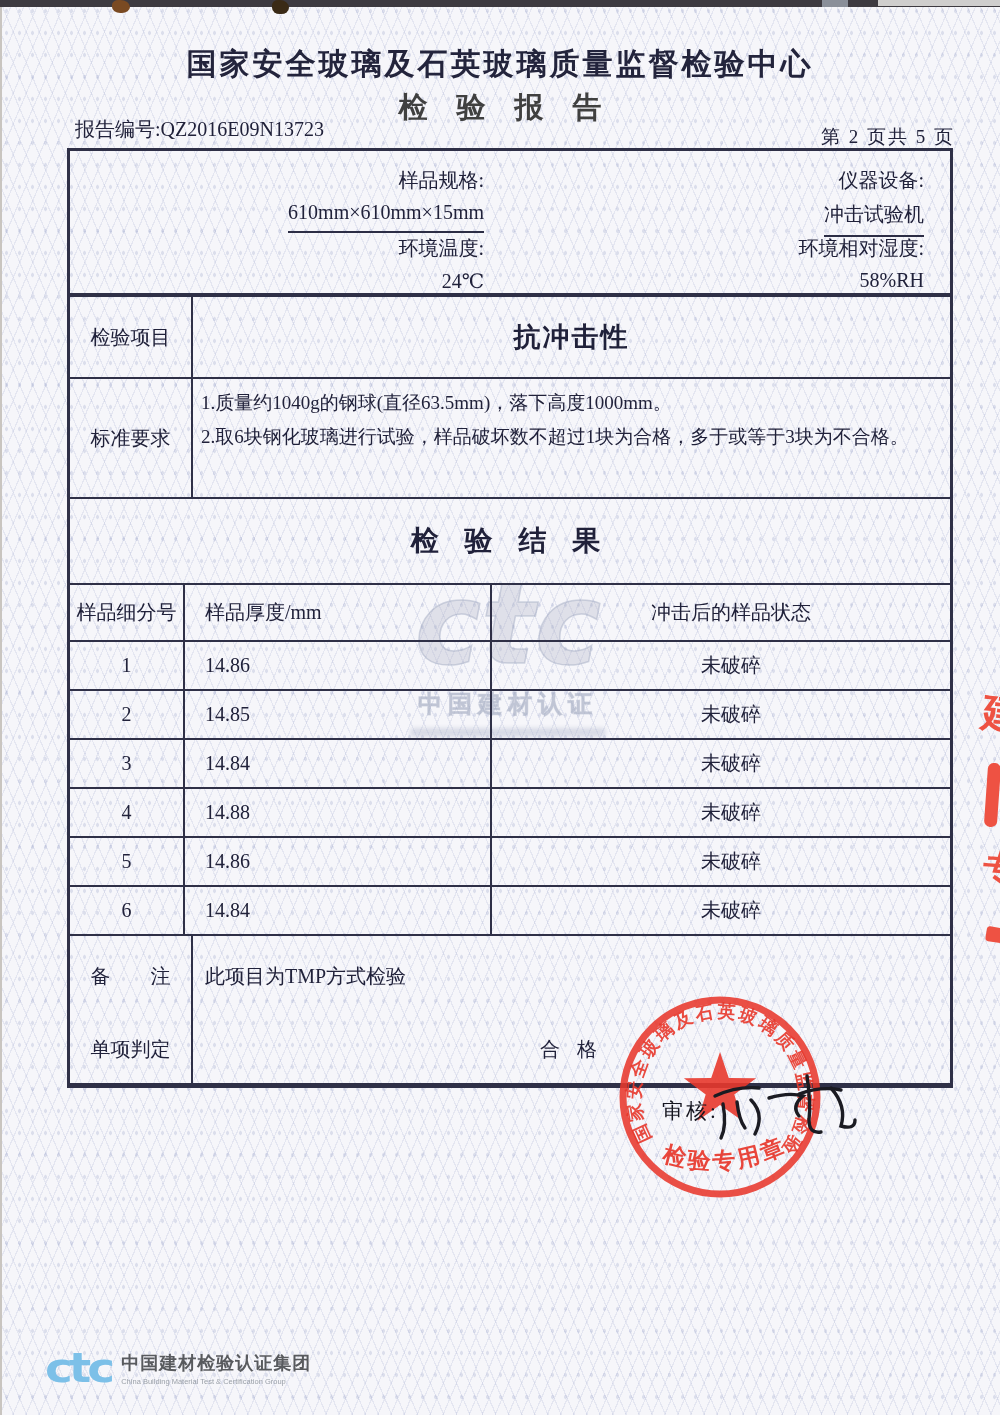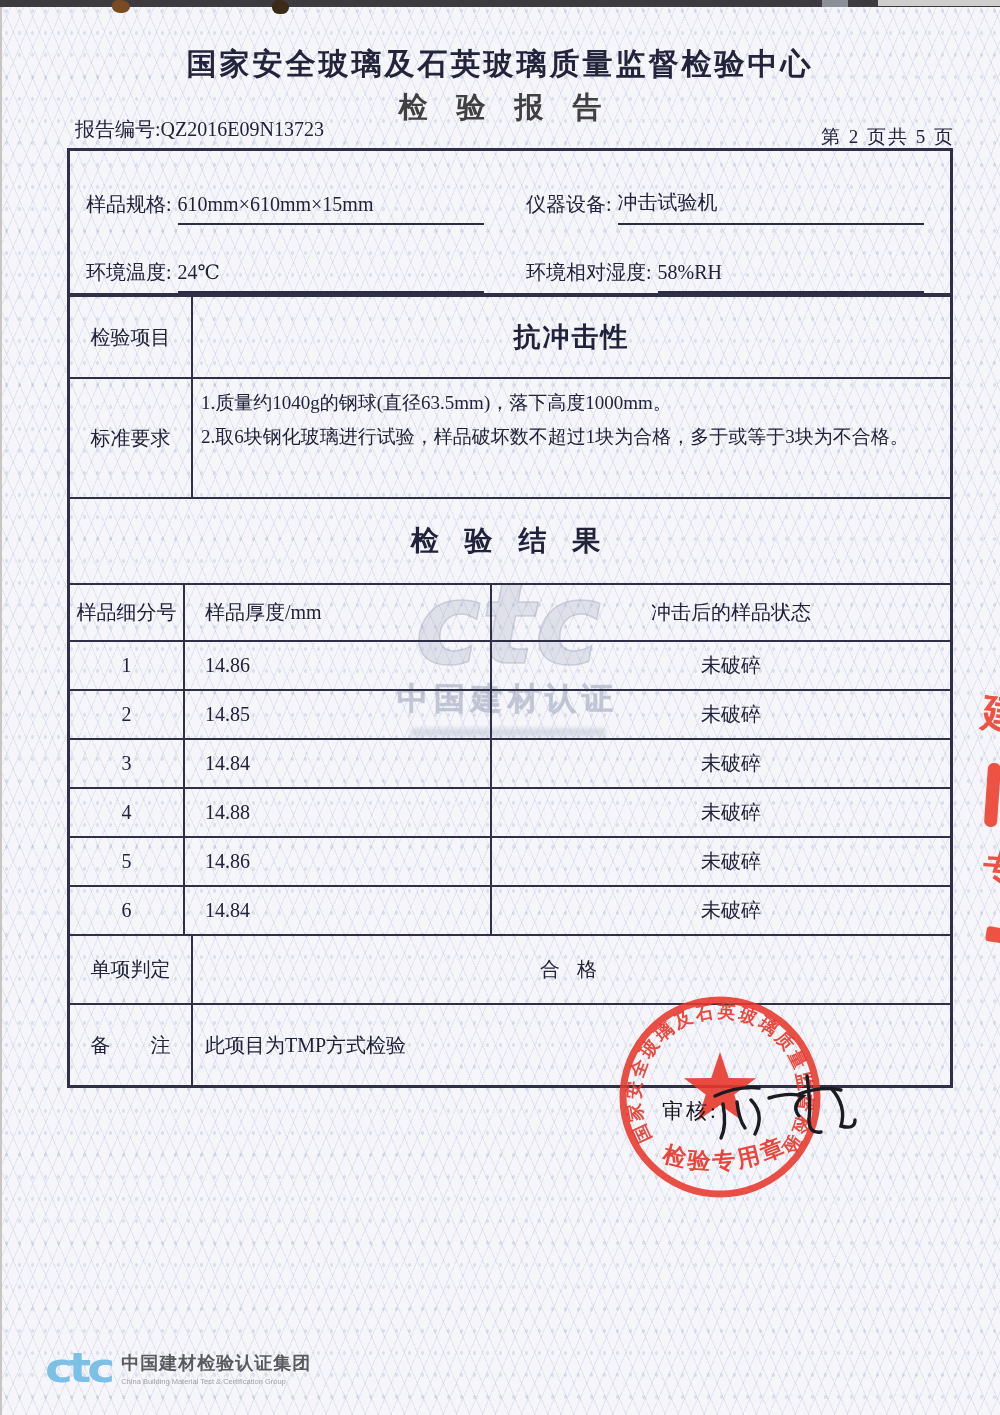--- a/index.html
+++ b/index.html
@@ -31,33 +31,33 @@
     font-family:"Liberation Sans","DejaVu Sans",sans-serif;
     font-size:29px;font-weight:bold;color:#404040;}
   .report-no{position:absolute;left:75px;top:116px;font-size:20px;}
   .page-info{position:absolute;right:45px;top:124px;font-size:19px;letter-spacing:2px;}
 
   
   .watermark{position:absolute;left:388px;top:572px;width:240px;text-align:center;z-index:0;}
   .wm-ctc{font-family:"DejaVu Sans",sans-serif;font-style:italic;font-weight:bold;
     font-size:112px;line-height:104px;color:rgba(178,183,200,.34);
     -webkit-text-stroke:1.5px rgba(160,168,192,.45);}
-  .wm-cn{font-size:31px;letter-spacing:6px;font-weight:bold;color:rgba(172,178,198,.50);
-    -webkit-text-stroke:1px rgba(160,168,192,.35);margin-top:2px;white-space:nowrap;font-family:Liberation Serif, serif;}
+  .wm-cn{font-size:24px;letter-spacing:6px;font-weight:bold;color:rgba(172,178,198,.50);
+    -webkit-text-stroke:1px rgba(160,168,192,.35);margin-top:12px;white-space:nowrap;font-family:Liberation Serif, serif;}
   .wm-blur{width:196px;height:9px;margin:8px auto 0;background:rgba(168,175,200,.38);
     filter:blur(2px);border-radius:4px;}
 
   
   .doc-table{position:absolute;left:67px;top:148px;width:886px;box-sizing:border-box;
     border:3px solid #2f3047;z-index:1;font-size:20px;}
   .sec1{height:142px;border-bottom:4px solid #2f3047;overflow:hidden;}
   .info-row{display:flex;}
   .info-row.r1{margin-top:16px;}
   .info-row.r2{margin-top:10px;}
-  .info-cell{width:50%;display:flex;align-items:flex-end;height:58px;box-sizing:border-box;padding:0 26px 0 16px;}
+  .info-cell{width:50%;display:flex;align-items:flex-end;height:58px;box-sizing:border-box;padding:0 26px 0 16px;flex-direction:column;}
   .info-label{padding-bottom:7px;white-space:nowrap;}
   .info-val{flex:1;text-align:left;border-bottom:2px solid #2c2d45;padding-bottom:7px;margin-left:6px;}
 
   .two-cell{display:flex;border-bottom:2px solid #2f3047;}
   .lcell{width:121px;border-right:2px solid #2f3047;display:flex;align-items:center;justify-content:center;flex:none;}
   .rcell{flex:1;display:flex;align-items:center;justify-content:center;}
   .sec-item{height:80px;}
   .sec-item .rcell{font-family:"Liberation Sans","DejaVu Sans",sans-serif;font-size:27px;font-weight:bold;letter-spacing:2px;}
   .sec-standard{height:118px;}
   .sec-standard .rcell{display:block;padding:7px 8px 0 8px;font-size:19px;line-height:34px;}
@@ -188,28 +188,28 @@
       <div class="rc2">14.86</div>
       <div class="rc3">未破碎</div>
     </div>
     <div class="rrow rdata">
       <div class="rc1">6</div>
       <div class="rc2">14.84</div>
       <div class="rc3">未破碎</div>
     </div>
   </div>
 
+  <div class="two-cell remark">
+    <div class="lcell">备　　注</div>
+    <div class="rcell">此项目为TMP方式检验</div>
+  </div>
+
   <div class="two-cell verdict">
     <div class="lcell">单项判定</div>
     <div class="rcell">合 格</div>
-  </div>
-
-  <div class="two-cell remark">
-    <div class="lcell">备　　注</div>
-    <div class="rcell">此项目为TMP方式检验</div>
   </div>
 
 </div>
 
 <div class="stamp">
   <svg width="220" height="222" viewBox="0 0 220 222">
     <defs>
       <path id="ringpath" d="M 45 152 A 80 80 0 1 1 175 152" fill="none"></path>
       <path id="bottompath" d="M 50 168 Q 110 188 170 163" fill="none"></path>
     </defs>

